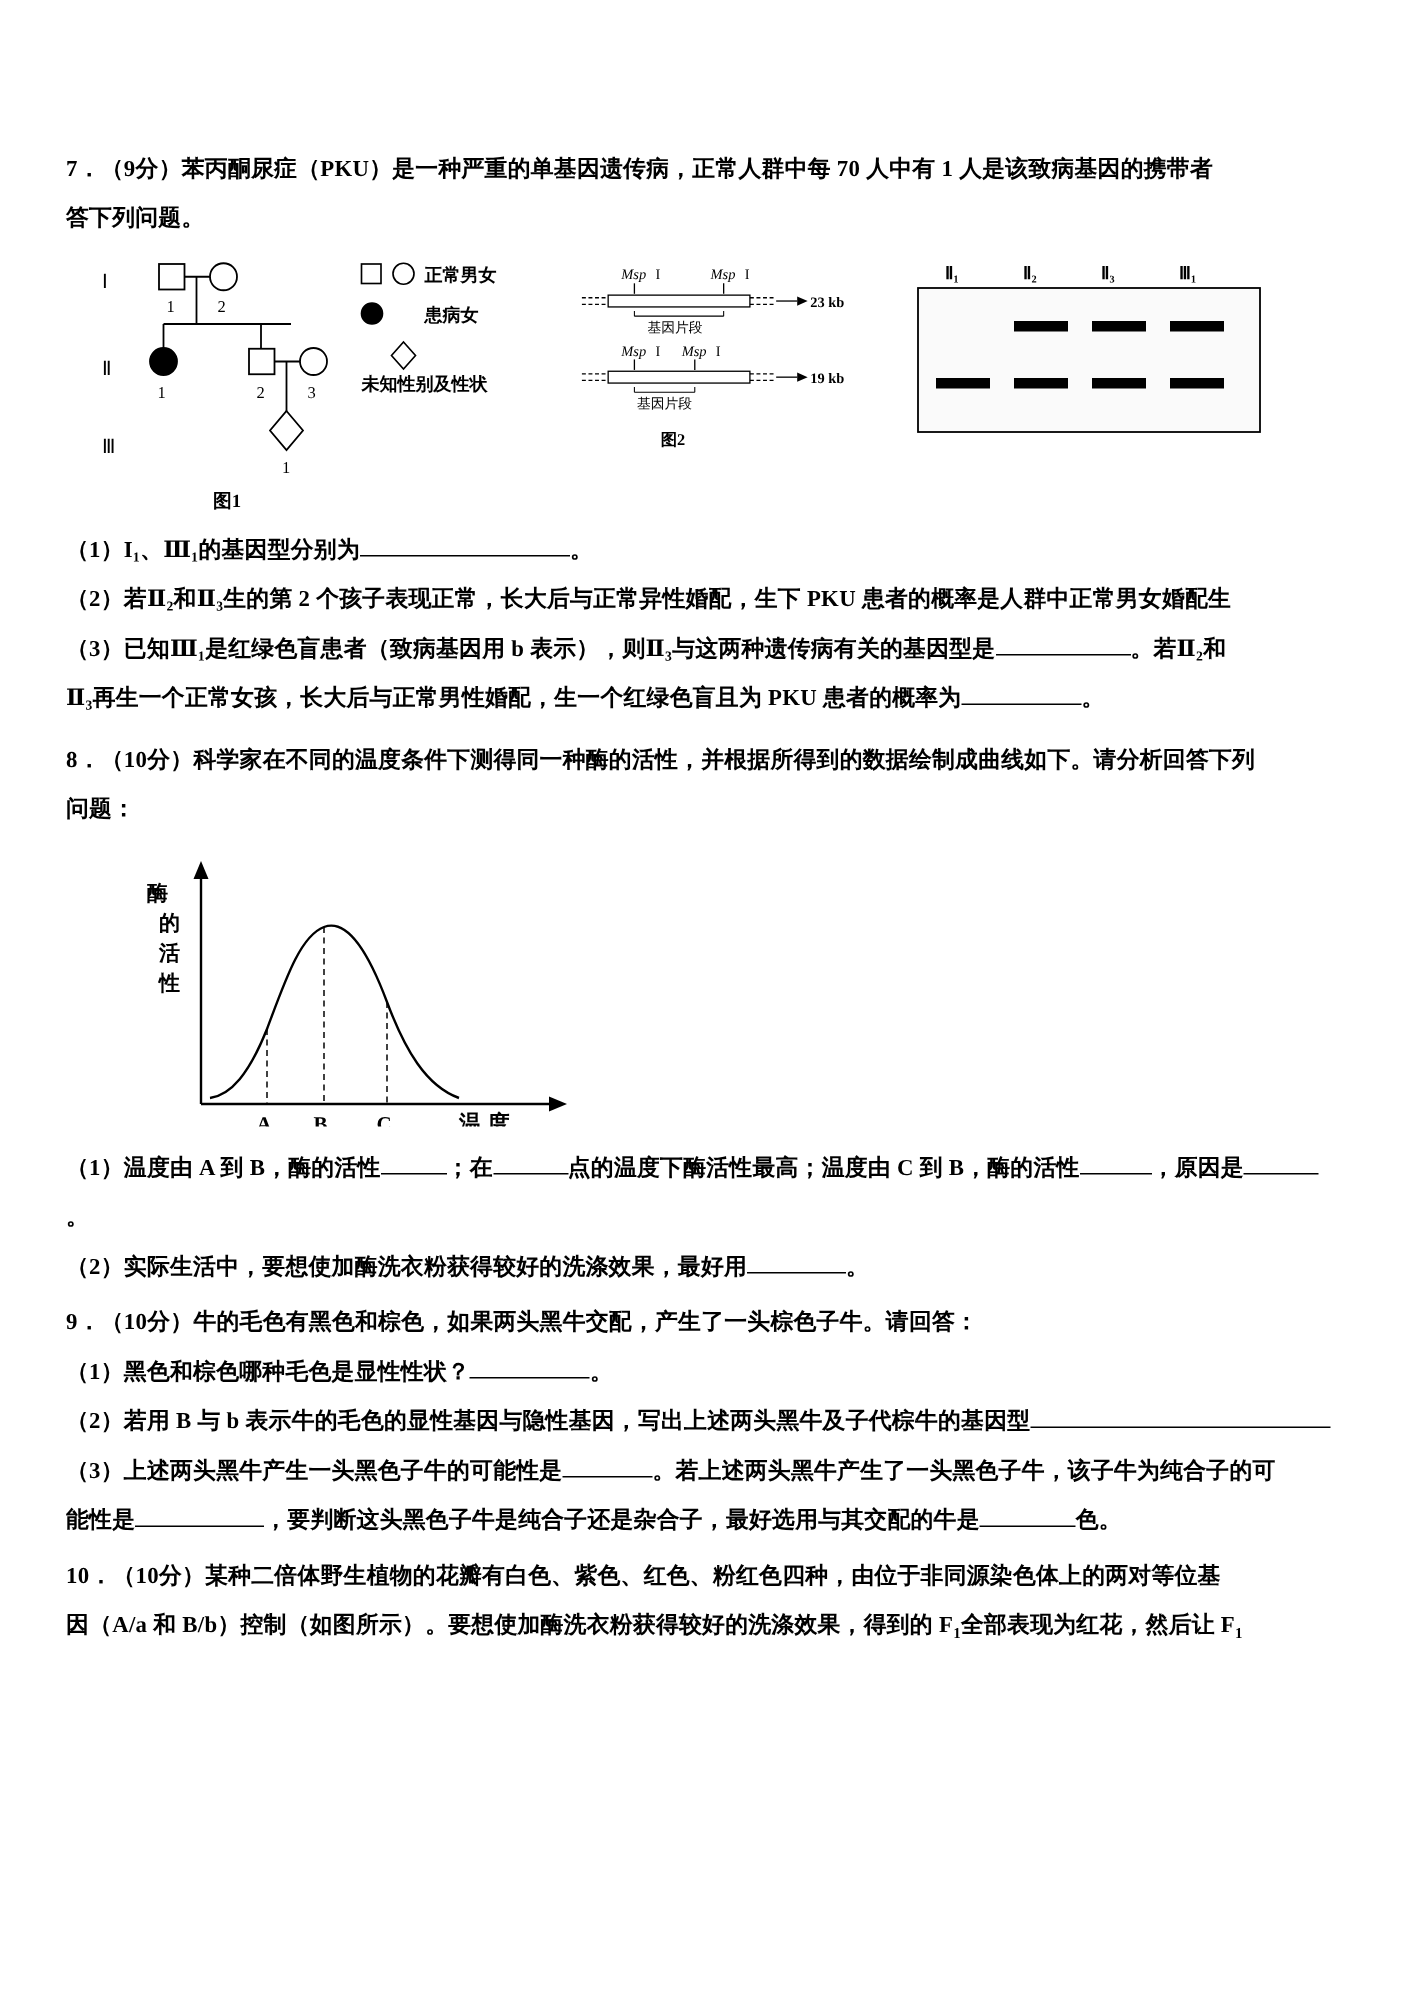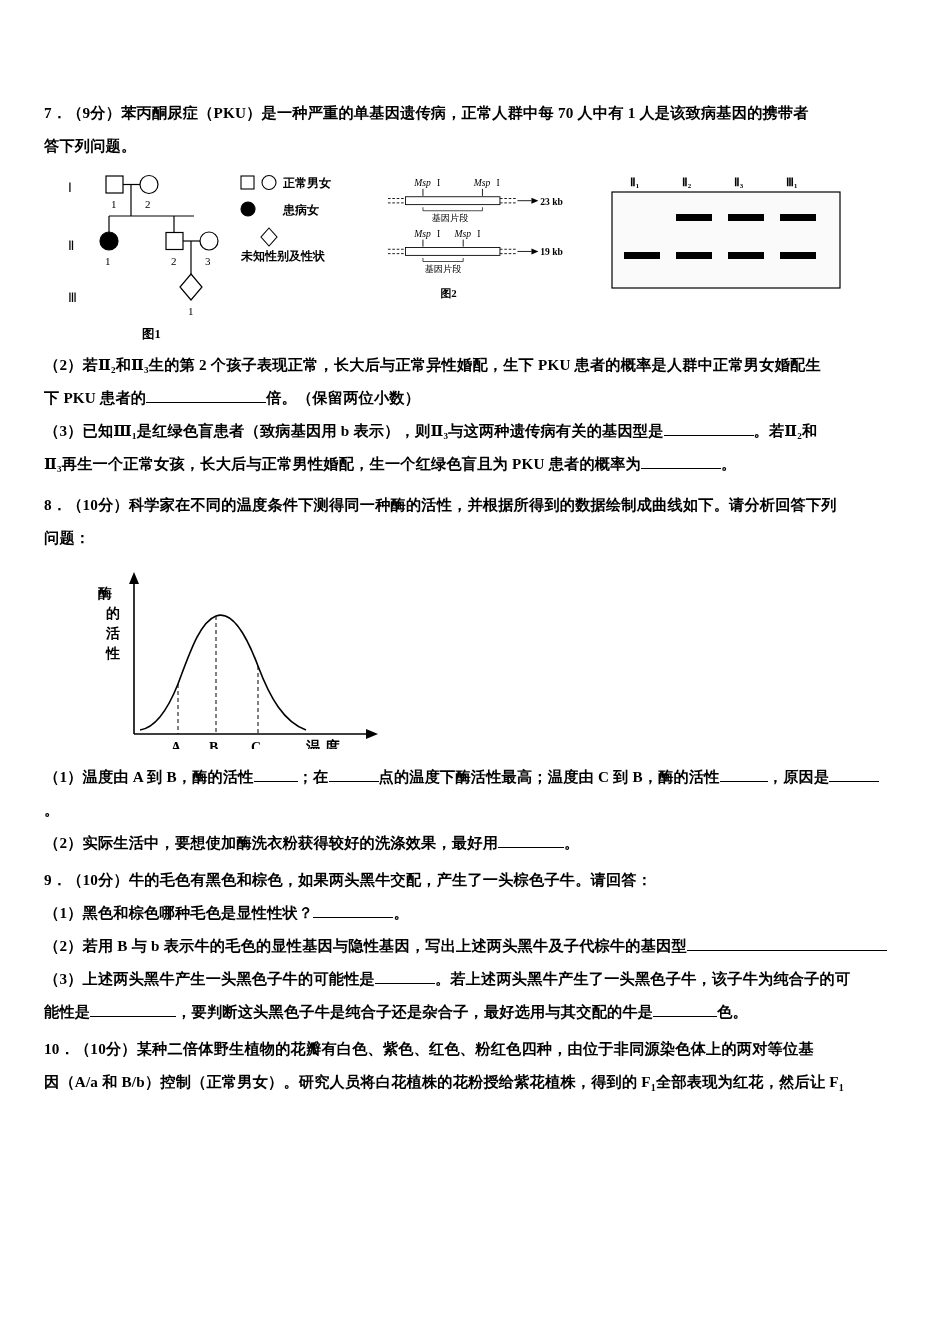--- a/index.html
+++ b/index.html
@@ -203,24 +203,24 @@
         <rect x="124" y="48" width="36" height="7" fill="#000"></rect>
         <rect x="176" y="48" width="36" height="7" fill="#000"></rect>
 
         <rect x="20" y="86" width="36" height="7" fill="#000"></rect>
         <rect x="72" y="86" width="36" height="7" fill="#000"></rect>
         <rect x="124" y="86" width="36" height="7" fill="#000"></rect>
         <rect x="176" y="86" width="36" height="7" fill="#000"></rect>
       </svg>
     </div>
 
+    <p style="margin-top:2px;">
+      <span>（1）I₁、Ⅲ₁的基因型分别为</span><span class="blank" style="width:140px;"></span><span>。</span>
+    </p>
     <p>（2）若Ⅱ₂和Ⅱ₃生的第 2 个孩子表现正常，长大后与正常异性婚配，生下 PKU 患者的概率是人群中正常男女婚配生</p>
-    <p>
-      <span>下 PKU 患者的</span><span class="blank" style="width:120px;"></span><span>倍。（保留两位小数）</span>
-    </p>
     <p>
       <span>（3）已知Ⅲ₁是红绿色盲患者（致病基因用 b 表示），则Ⅱ₃与这两种遗传病有关的基因型是</span><span class="blank" style="width:90px;"></span><span>。若Ⅱ₂和</span>
     </p>
     <p>
       <span>Ⅱ₃再生一个正常女孩，长大后与正常男性婚配，生一个红绿色盲且为 PKU 患者的概率为</span><span class="blank" style="width:80px;"></span><span>。</span>
     </p>
 
     <p style="margin-top:8px;">
       <span>8</span>．<span>（10分）</span><span>科学家在不同的温度条件下测得同一种酶的活性，并根据所得到的数据绘制成曲线如下。请分析回答下列</span>
     </p>
@@ -274,17 +274,17 @@
       <span>（3）上述两头黑牛产生一头黑色子牛的可能性是</span><span class="blank" style="width:60px;"></span><span>。若上述两头黑牛产生了一头黑色子牛，该子牛为纯合子的可</span>
     </p>
     <p>
       <span>能性是</span><span class="blank" style="width:86px;"></span><span>，要判断这头黑色子牛是纯合子还是杂合子，最好选用与其交配的牛是</span><span class="blank" style="width:64px;"></span><span>色。</span>
     </p>
 
     <p style="margin-top:4px;">
       <span>10</span>．<span>（10分）</span><span>某种二倍体野生植物的花瓣有白色、紫色、红色、粉红色四种，由位于非同源染色体上的两对等位基</span>
     </p>
     <p>
-      <span>因（A/a 和 B/b）控制（正常男女）。研究人员将白花植株的花粉授给紫花植株，得到的 F</span><span class="sub">1</span><span>全部表现为红花，然后让 F</span><span class="sub">1</span>
+      <span>因（A/a 和 B/b）控制（如图所示）。要想使加酶洗衣粉获得较好的洗涤效果，得到的 F</span><span class="sub">1</span><span>全部表现为红花，然后让 F</span><span class="sub">1</span>
     </p>
 
   </div>
 </div>
 
 </body></html>

